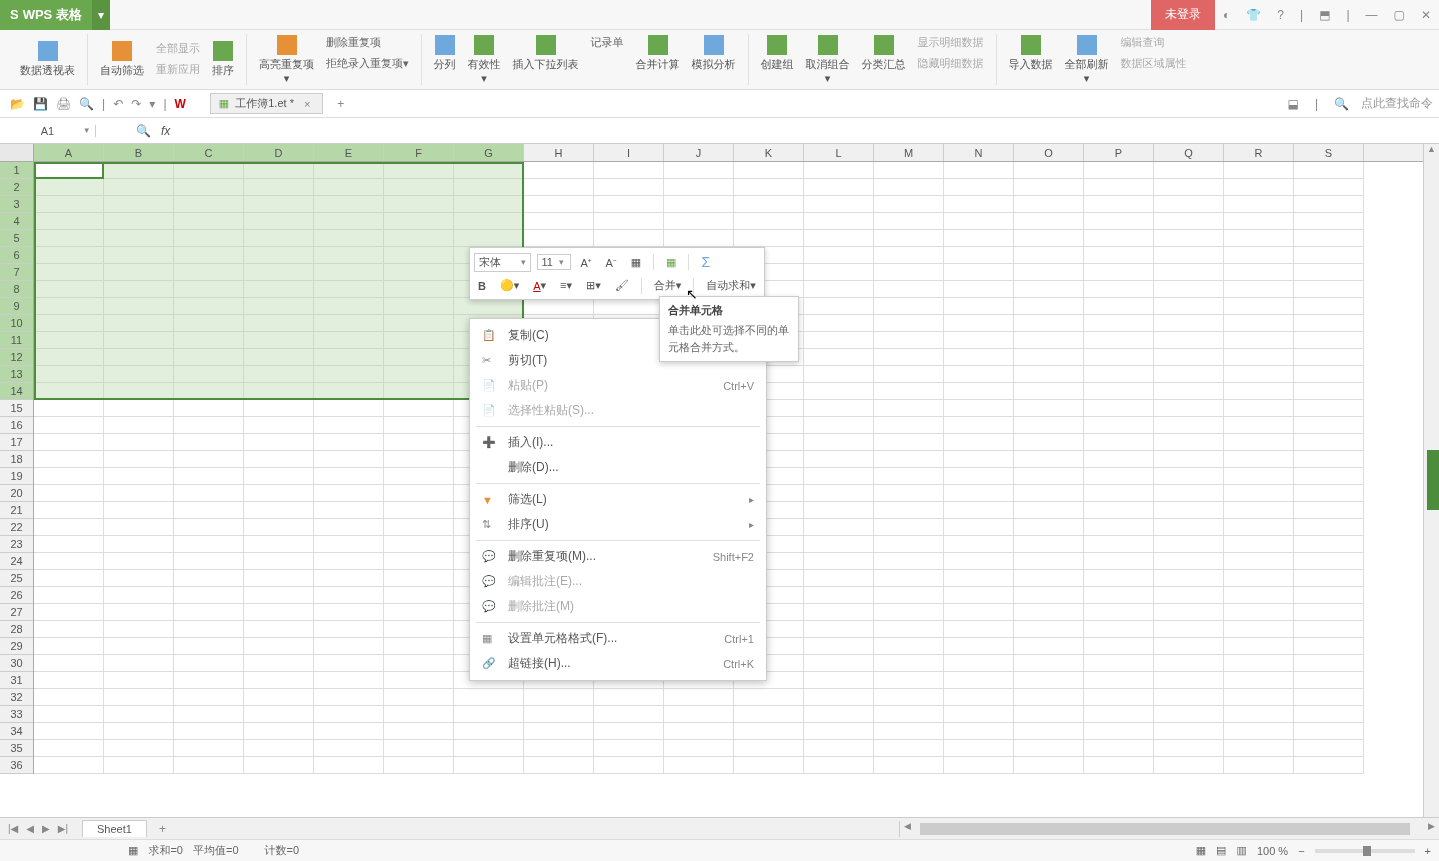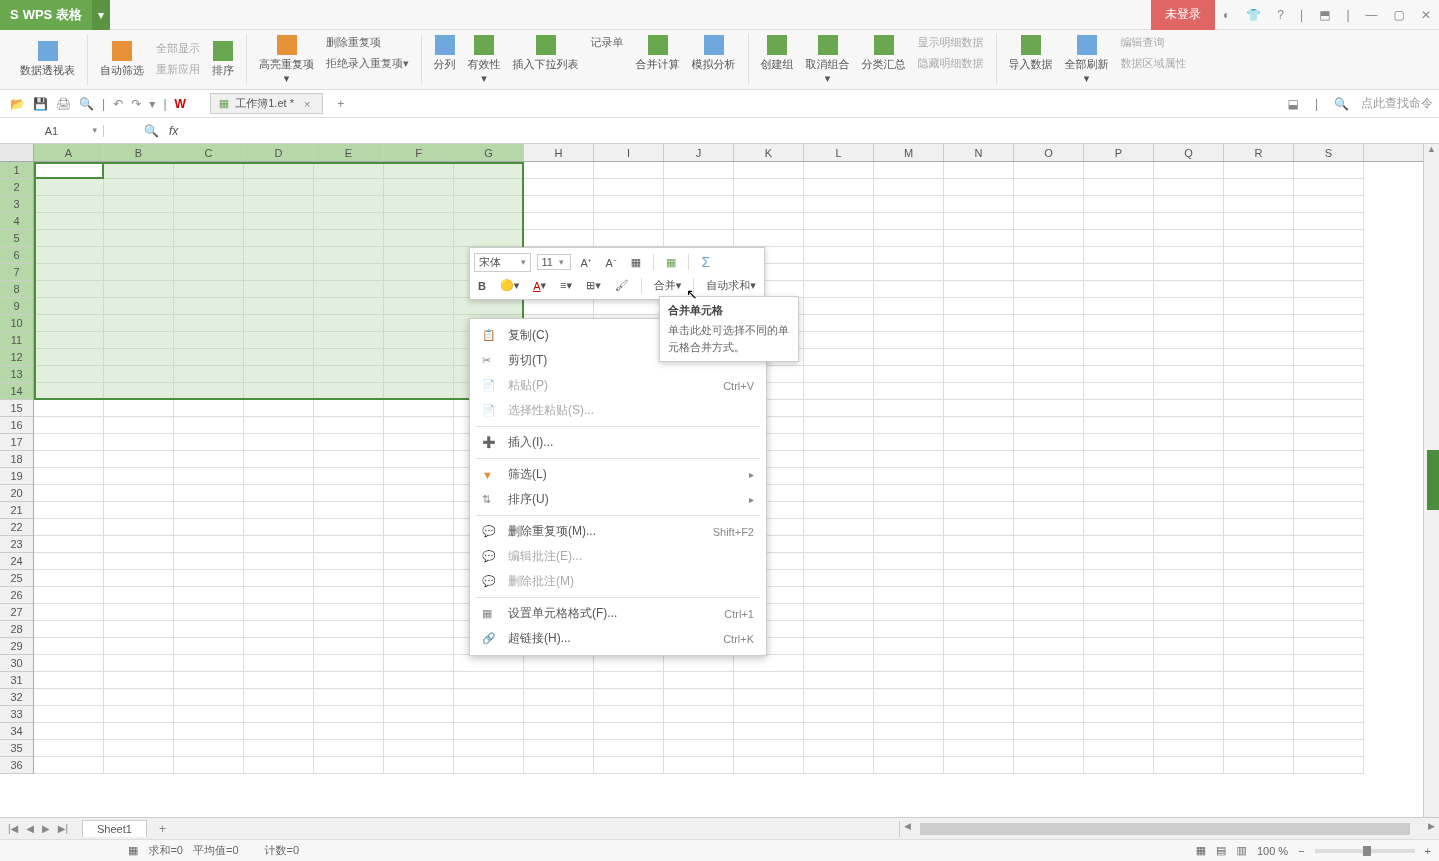--- a/index.html
+++ b/index.html
@@ -31,21 +31,21 @@
 
 .quickbar { height: 28px; background: #fff; display: flex; align-items: center; padding: 0 6px; border-bottom: 1px solid #ddd; }
 .qa-btn { padding: 0 4px; cursor: pointer; color: #888; }
 .doc-tab { margin-left: 20px; display: flex; align-items: center; background: #f0f0f0; border: 1px solid #ccc; padding: 2px 8px; font-size: 11px; gap: 6px; }
 .doc-tab-close { cursor: pointer; color: #888; padding: 0 4px; }
 .add-tab { margin-left: 8px; color: #888; cursor: pointer; padding: 0 6px; }
 .quickbar-right { margin-left: auto; display: flex; align-items: center; gap: 8px; }
 
 
 .formula-bar { height: 26px; display: flex; align-items: center; border-bottom: 1px solid #ccc; }
-.name-box { width: 104px; border-right: 1px solid #ccc; padding: 0 20px; text-align: center; font-size: 11px; position: relative; }
+.name-box { width: 96px; border-right: 1px solid #ccc; padding: 0 20px; text-align: center; font-size: 11px; position: relative; }
 .name-box::after { content: "▾"; position: absolute; right: 6px; color: #888; font-size: 9px; }
 .fx-area { display: flex; align-items: center; gap: 10px; padding: 0 40px; }
 .fx-label { font-style: italic; color: #555; }
 
 
 .grid-wrap { position: absolute; top: 144px; left: 0; right: 0; bottom: 44px; overflow: hidden; }
 .col-headers { display: flex; height: 18px; background: #f0f0f0; border-bottom: 1px solid #aaa; }
 .corner { width: 34px; border-right: 1px solid #aaa; background: #e8e8e8; }
 .col-h { width: 70px; text-align: center; border-right: 1px solid #ccc; font-size: 11px; line-height: 18px; color: #555; }
 .col-h.sel { background: #b6d7a8; }
@@ -1147,20 +1147,24 @@
     </div>
   <div class="ctx-item disabled">
       <span class="ctx-icon">📄</span>
       <span>选择性粘贴(S)...</span>
     </div>
   <div class="ctx-sep"></div>
   <div class="ctx-item">
       <span class="ctx-icon">➕</span>
       <span>插入(I)...</span>
     </div>
+  <div class="ctx-item">
+      <span class="ctx-icon"></span>
+      <span>删除(D)...</span>
+    </div>
   <div class="ctx-sep"></div>
   <div class="ctx-item">
       <span class="ctx-icon" style="color:#e69138">▼</span>
       <span>筛选(L)</span>
       <span class="ctx-sub">▸</span>
     </div>
   <div class="ctx-item">
       <span class="ctx-icon">⇅</span>
       <span>排序(U)</span>
       <span class="ctx-sub">▸</span>

